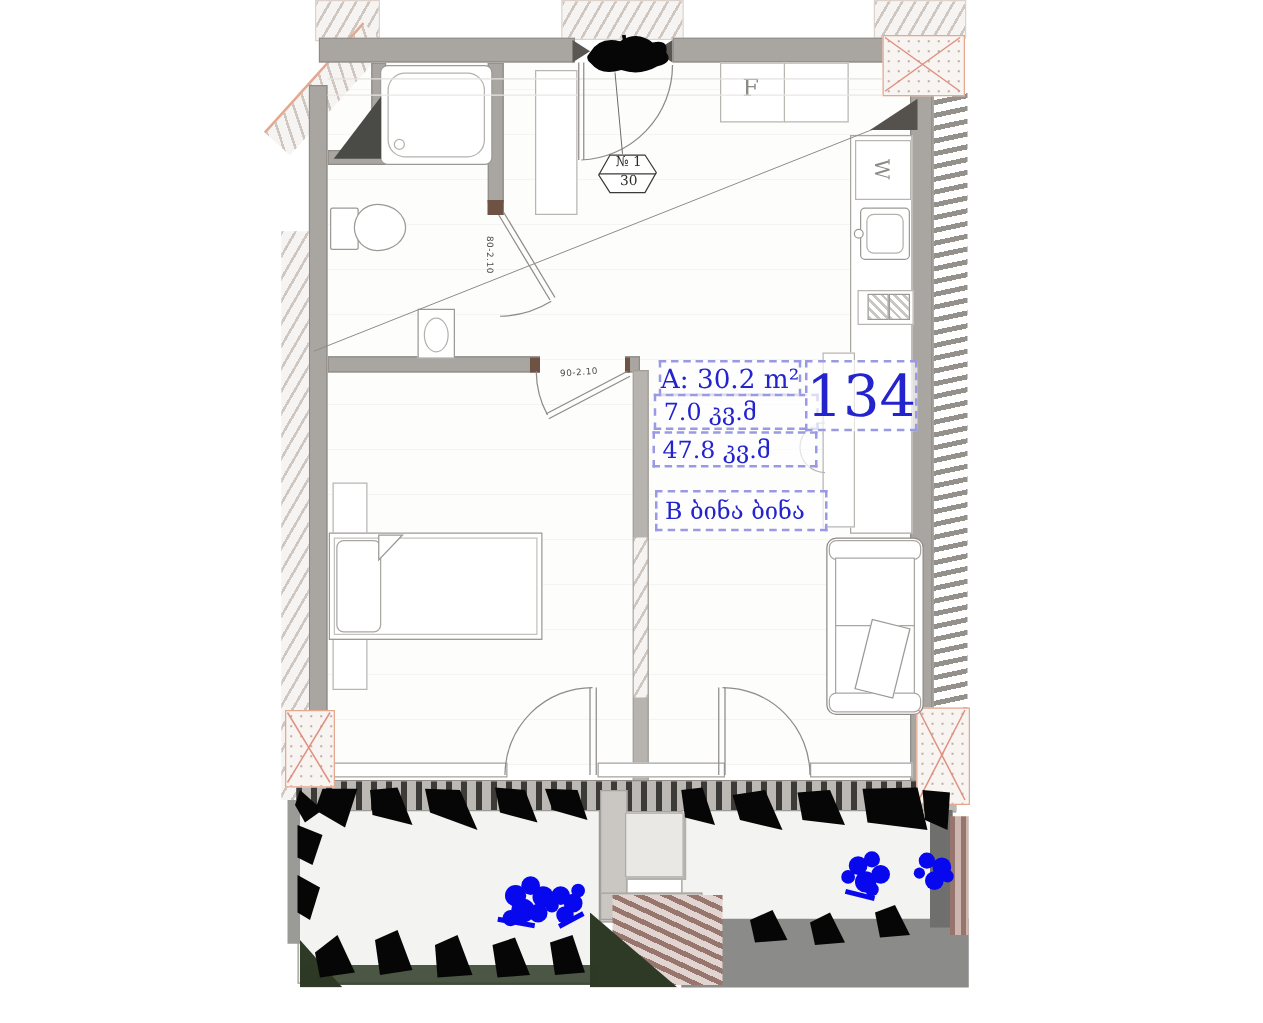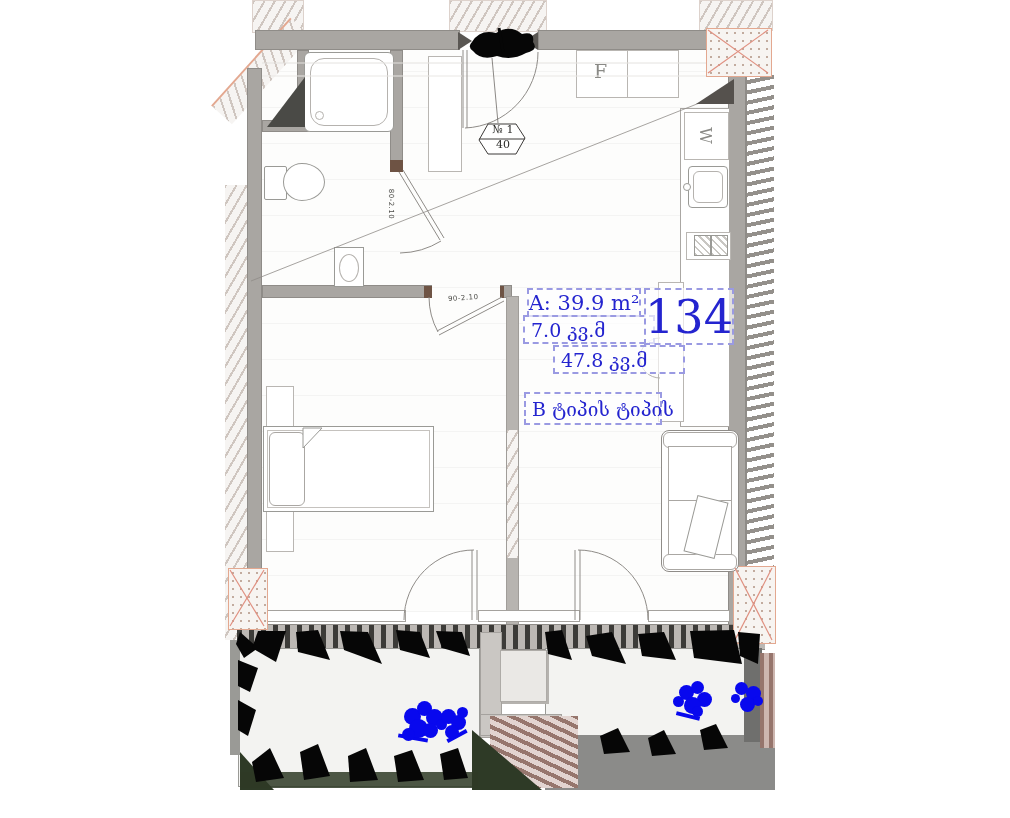--- a/index.html
+++ b/index.html
@@ -215,39 +215,39 @@
       <polygon points="638,634 664,632 676,660 642,656"></polygon>
       <polygon points="690,631 734,630 742,664 694,658"></polygon>
       <polygon points="738,632 760,634 758,664 740,656"></polygon>
       <polygon points="600,736 618,728 630,752 604,754"></polygon>
       <polygon points="648,738 664,730 676,754 652,756"></polygon>
       <polygon points="700,730 716,724 728,748 704,750"></polygon>
     </g>
   </svg>
 
   <div class="badge-text" style="left:483px;top:122px;width:40px;">№ 1</div>
-  <div class="badge-text" style="left:483px;top:137px;width:40px;">40</div>
+  <div class="badge-text" style="left:483px;top:137px;width:40px;">30</div>
 
   <div class="tinylabel" style="left:448px;top:294px;transform:rotate(-4deg);">90-2.10</div>
   <div class="tinylabel" style="left:376px;top:200px;transform:rotate(90deg);">80-2.10</div>
 
   <div class="anno" style="left:527px;top:288px;width:114px;height:29px;font-size:21px;justify-content:center;">
-    <span>A: 39.9 m²</span>
+    <span>A: 30.2 m²</span>
   </div>
   <div class="anno" style="left:523px;top:315px;width:132px;height:29px;font-size:19px;">
     <span>7.0 კვ.მ</span>
   </div>
-  <div class="anno" style="left:553px;top:345px;width:132px;height:29px;font-size:19px;">
+  <div class="anno" style="left:522px;top:345px;width:132px;height:29px;font-size:19px;">
     <span>47.8 კვ.მ</span>
   </div>
   <div class="anno" style="left:644px;top:288px;width:90px;height:57px;font-size:46px;justify-content:center;padding:0;">
     <span>134</span>
   </div>
   <div class="anno" style="left:524px;top:392px;width:138px;height:33px;font-size:19px;">
-    <span>B ტიპის ტიპის</span>
+    <span>B ბინა ბინა</span>
   </div>
 
   <div>
     <div class="stem" style="left:398px;top:736px;width:30px;height:4px;transform:rotate(10deg);"></div>
     <div class="stem" style="left:446px;top:734px;width:22px;height:4px;transform:rotate(-28deg);"></div>
     <div class="flower" style="left:404px;top:708px;width:17px;height:17px;"></div>
     <div class="flower" style="left:417px;top:701px;width:15px;height:15px;"></div>
     <div class="flower" style="left:426px;top:709px;width:17px;height:17px;"></div>
     <div class="flower" style="left:409px;top:719px;width:19px;height:19px;"></div>
     <div class="flower" style="left:423px;top:723px;width:15px;height:15px;"></div>

